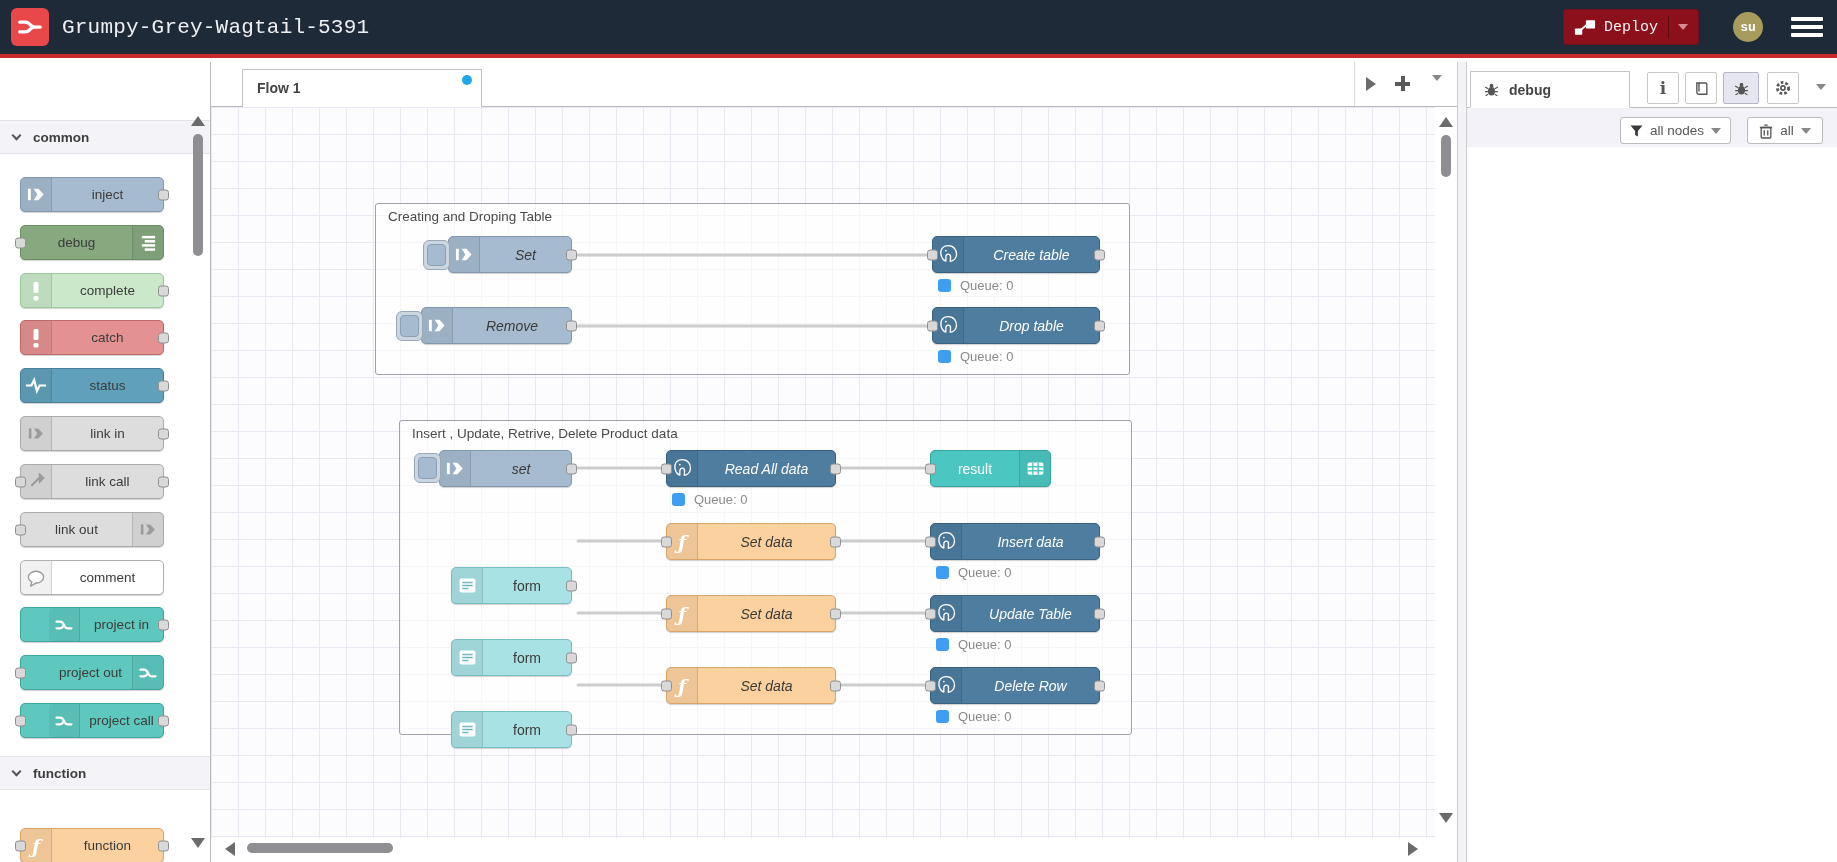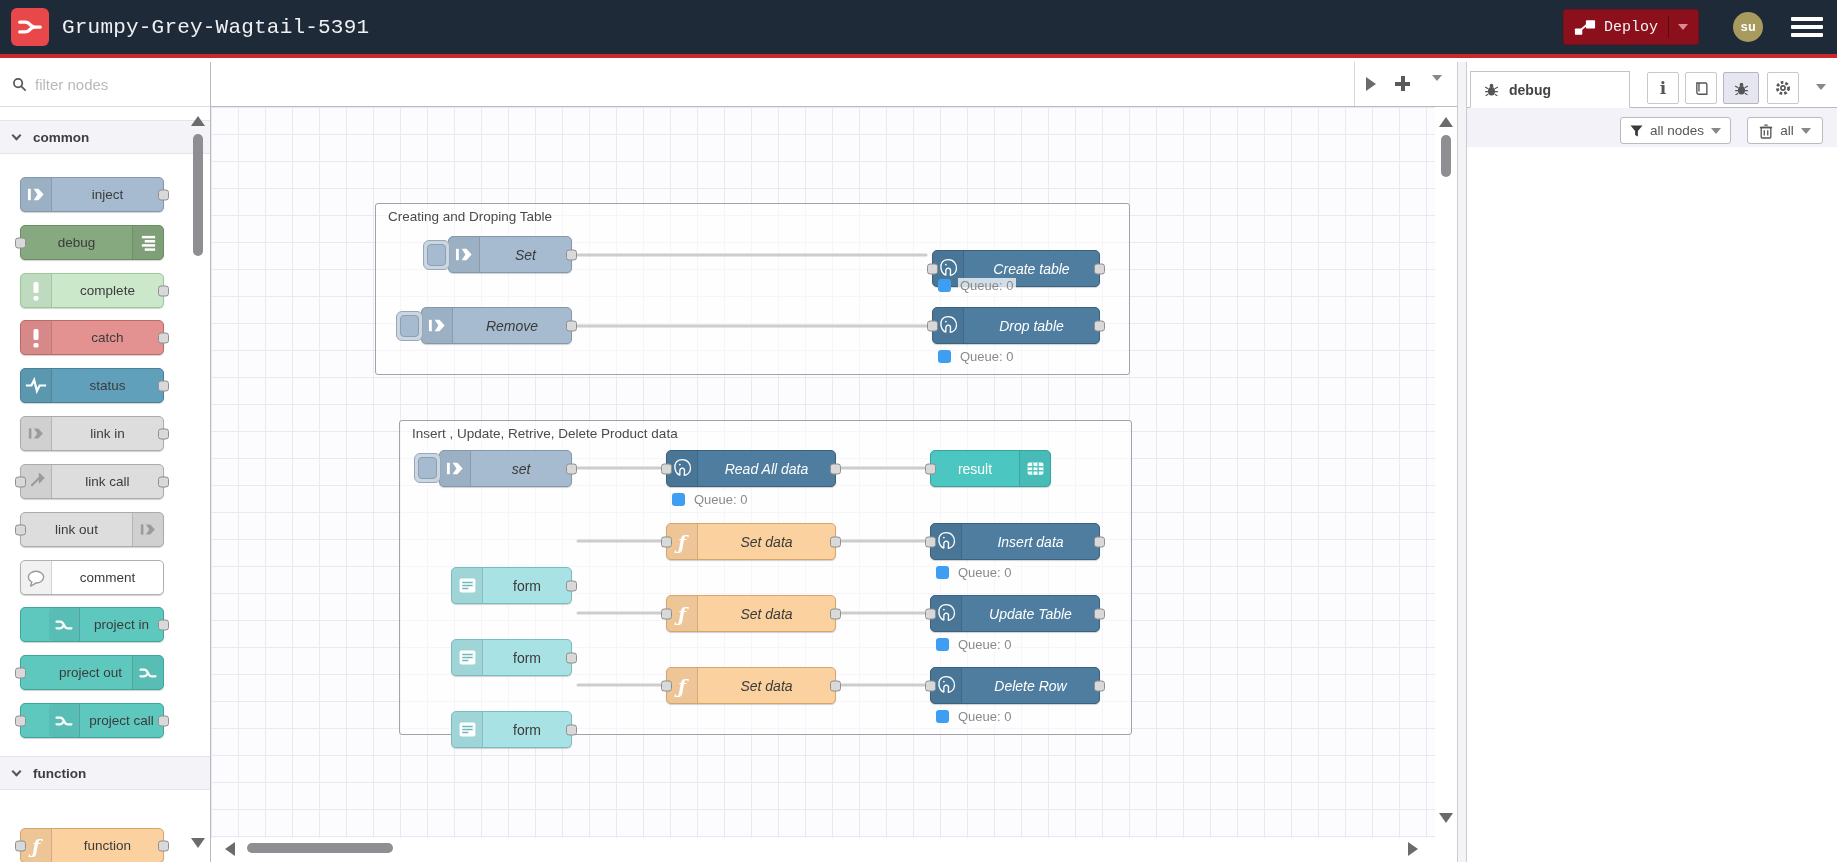--- a/index.html
+++ b/index.html
@@ -160,27 +160,20 @@
     </div>
     <div class="avatar">su</div>
     <div class="menu-btn">
       <div class="bar"></div>
       <div class="bar"></div>
       <div class="bar"></div>
     </div>
   </div>
 
   <div class="palette">
-    <div class="search-row">
-      <svg width="15" height="15" viewBox="0 0 16 16">
-        <circle cx="6.5" cy="6.5" r="4.5" fill="none" stroke="#555" stroke-width="1.8"></circle>
-        <path d="M10 10 L14.5 14.5" stroke="#555" stroke-width="1.8"></path>
-      </svg>
-      <input type="text" placeholder="filter nodes" style="">
-    </div>
 
     <div class="cat-header" style="top:58px">
       <span class="chev"></span>
       <span class="clabel">common</span>
     </div>
 
     <div class="pnode c-inject" style="top:115px">
       <span class="icon-region left">
         <svg width="19" height="19" viewBox="0 0 20 20">
             <path d="M2.5 4 v12" stroke="#fff" stroke-width="3"></path>
@@ -325,20 +318,24 @@
     </div>
 
     <div class="pscroll">
       <span class="tri-up" style="left:1px; top:8px"></span>
       <span class="vthumb" style="left:3px; top:26px; height:122px"></span>
       <span class="tri-down" style="left:1px; top:730px"></span>
     </div>
   </div>
 
   <div class="tabbar">
+    <div class="flow-tab">
+      <span class="tlabel">Flow 1</span>
+      <span class="tab-dot"></span>
+    </div>
     <span class="strip-sep"></span>
     <span class="strip-btn" style="left:1155px; top:15px">
       <span class="tri-right" style="position:static; display:block"></span>
       </span>
     <span class="strip-btn" style="left:1184px">
       <span class="plus-icon"></span></span>
     <span class="strip-btn" style="left:1221px; top:19px">
       <span class="small-caret"></span></span>
   </div>
 
@@ -367,21 +364,21 @@
     <div class="fnode c-inject it" style="left:237px; top:129px; width:124px">
       <span class="icon-region left">
         <svg width="19" height="19" viewBox="0 0 20 20">
             <path d="M2.5 4 v12" stroke="#fff" stroke-width="3"></path>
         <path d="M7 4 h5 l5.5 6 -5.5 6 h-5 l4-6 z" fill="#fff"></path>
           </svg>
         </span>
       <span class="nlabel">Set</span>
       <i class="port pout"></i>
     </div>
-    <div class="fnode c-postgres it" style="left:721px; top:143px; width:168px">
+    <div class="fnode c-postgres it" style="left:721px; top:129px; width:168px">
       <span class="icon-region left">
         <svg width="23" height="23" viewBox="0 0 26 26">
             <path d="M13 3 C6 3 3.5 8 4.5 13 C5.2 16.5 7 19.5 10 20.5 L10 15.5 C10 13.5 11.5 12.2 13.2 12.6 C14.8 13 15.5 14.4 15.3 16.2 L15 20.8 C18.5 20.5 21.5 17.5 22 13.5 C22.6 8.5 19 3 13 3 Z" fill="none" stroke="#fff" stroke-width="1.5" stroke-linejoin="round"></path>
             <circle cx="10" cy="8.5" r="1" fill="#fff"></circle>
           </svg>
         </span>
       <span class="nlabel">Create table</span>
       <i class="port pin"></i>
       <i class="port pout"></i>
     </div>

